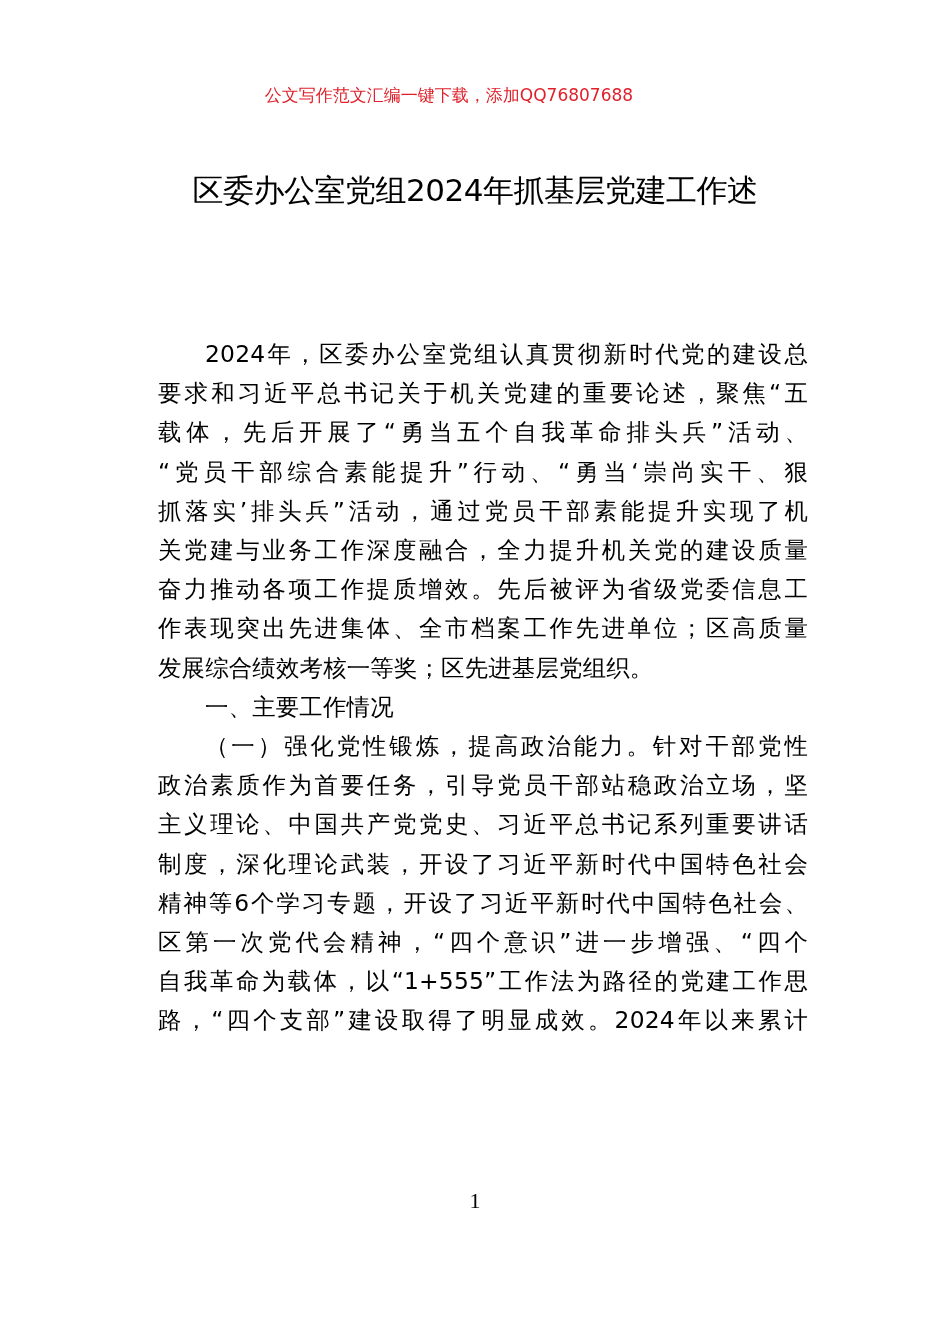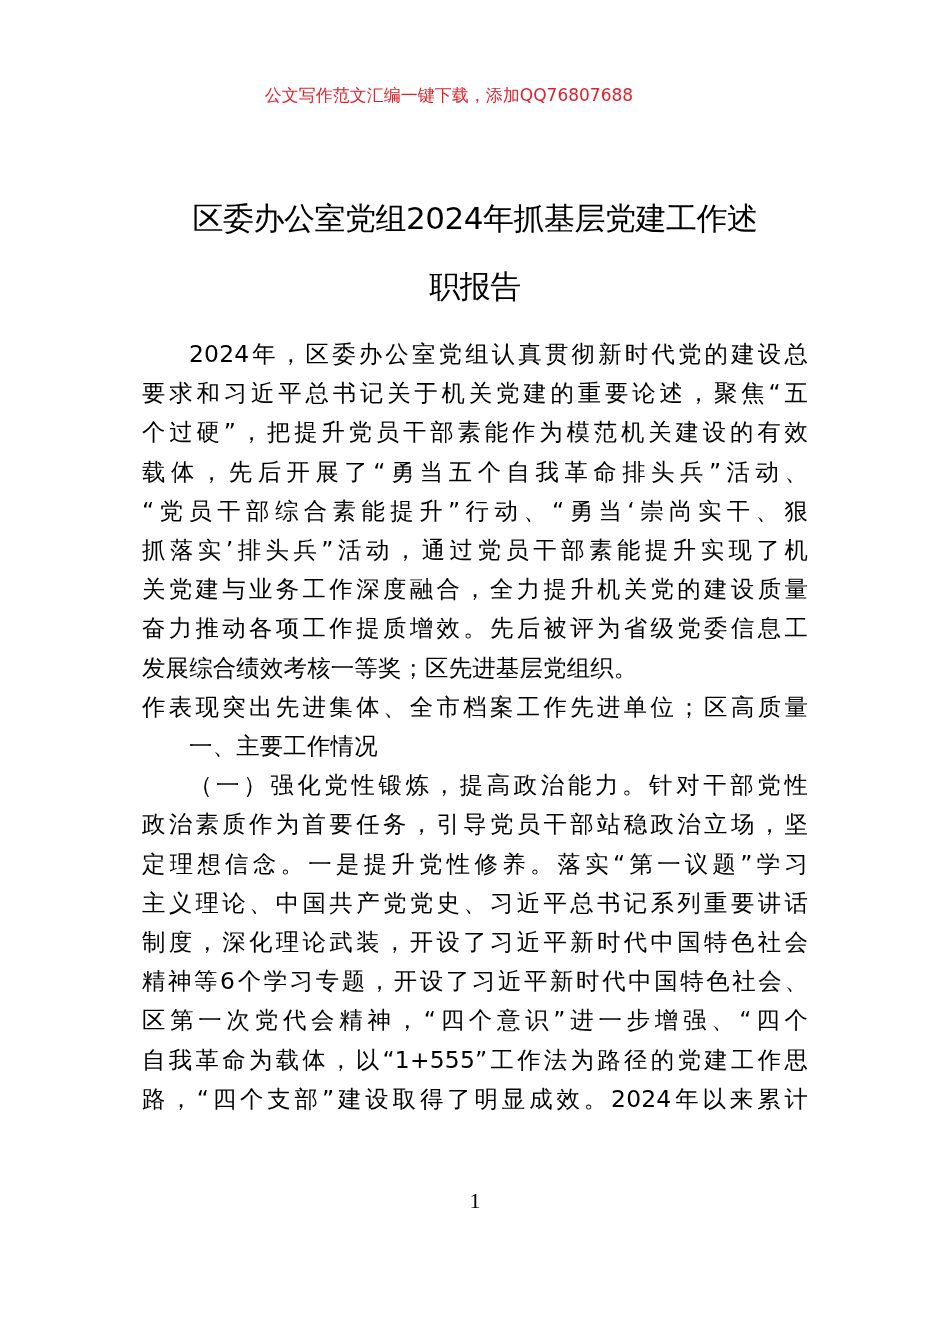--- a/index.html
+++ b/index.html
@@ -21,21 +21,21 @@
       left: 0;
       width: 898px;
       text-align: center;
       font-family: "DejaVu Sans", sans-serif;
       font-size: 17px;
       color: #e0202a;
       letter-spacing: 0px;
     }
     .title {
       position: absolute;
-      top: 184px;
+      top: 156px;
       left: 0;
       width: 950px;
       text-align: center;
       font-family: "DejaVu Sans", sans-serif;
       font-size: 31px;
       line-height: 68px;
       letter-spacing: -0.5px;
     }
     .body-text {
       position: absolute;
@@ -47,20 +47,21 @@
       line-height: 39.2px;
       text-align: justify;
       letter-spacing: 0.2px;
     }
     .line {
       display: block;
       white-space: nowrap;
       overflow: hidden;
       text-align-last: justify;
       text-align: justify;
+      margin-left: 16px;
     }
     .line.last {
       text-align-last: left;
     }
     .indent {
       padding-left: 47px;
     }
     .page-number {
       position: absolute;
       top: 1188px;
@@ -71,43 +72,40 @@
       font-size: 22px;
     }
   </style>
 </head>
 <body>
 
 <div class="header-note">公文写作范文汇编一键下载，添加QQ76807688</div>
 
 <div class="title">
   <div>区委办公室党组2024年抓基层党建工作述</div>
-  <div>职报告</div>
 </div>
 
 <div class="body-text">
   <div>
     <span class="line indent">2024年，区委办公室党组认真贯彻新时代党的建设总</span>
     <span class="line">要求和习近平总书记关于机关党建的重要论述，聚焦“五</span>
-    <span class="line">个过硬”，把提升党员干部素能作为模范机关建设的有效</span>
     <span class="line">载体，先后开展了“勇当五个自我革命排头兵”活动、</span>
     <span class="line">“党员干部综合素能提升”行动、“勇当‘崇尚实干、狠</span>
     <span class="line">抓落实’排头兵”活动，通过党员干部素能提升实现了机</span>
     <span class="line">关党建与业务工作深度融合，全力提升机关党的建设质量</span>
     <span class="line">奋力推动各项工作提质增效。先后被评为省级党委信息工</span>
+    <span class="line">作表现突出先进集体、全市档案工作先进单位；区高质量</span>
     <span class="line last">发展综合绩效考核一等奖；区先进基层党组织。</span>
-    <span class="line">作表现突出先进集体、全市档案工作先进单位；区高质量</span>
   </div>
   <div>
     <span class="line last indent">一、主要工作情况</span>
   </div>
   <div>
     <span class="line indent">（一）强化党性锻炼，提高政治能力。针对干部党性</span>
     <span class="line">政治素质作为首要任务，引导党员干部站稳政治立场，坚</span>
-    <span class="line">定理想信念。一是提升党性修养。落实“第一议题”学习</span>
     <span class="line">主义理论、中国共产党党史、习近平总书记系列重要讲话</span>
     <span class="line">制度，深化理论武装，开设了习近平新时代中国特色社会</span>
     <span class="line">精神等6个学习专题，开设了习近平新时代中国特色社会、</span>
     <span class="line">区第一次党代会精神，“四个意识”进一步增强、“四个</span>
     <span class="line">自我革命为载体，以“1+555”工作法为路径的党建工作思</span>
     <span class="line">路，“四个支部”建设取得了明显成效。2024年以来累计</span>
   </div>
 </div>
 
 <div class="page-number">1</div>

